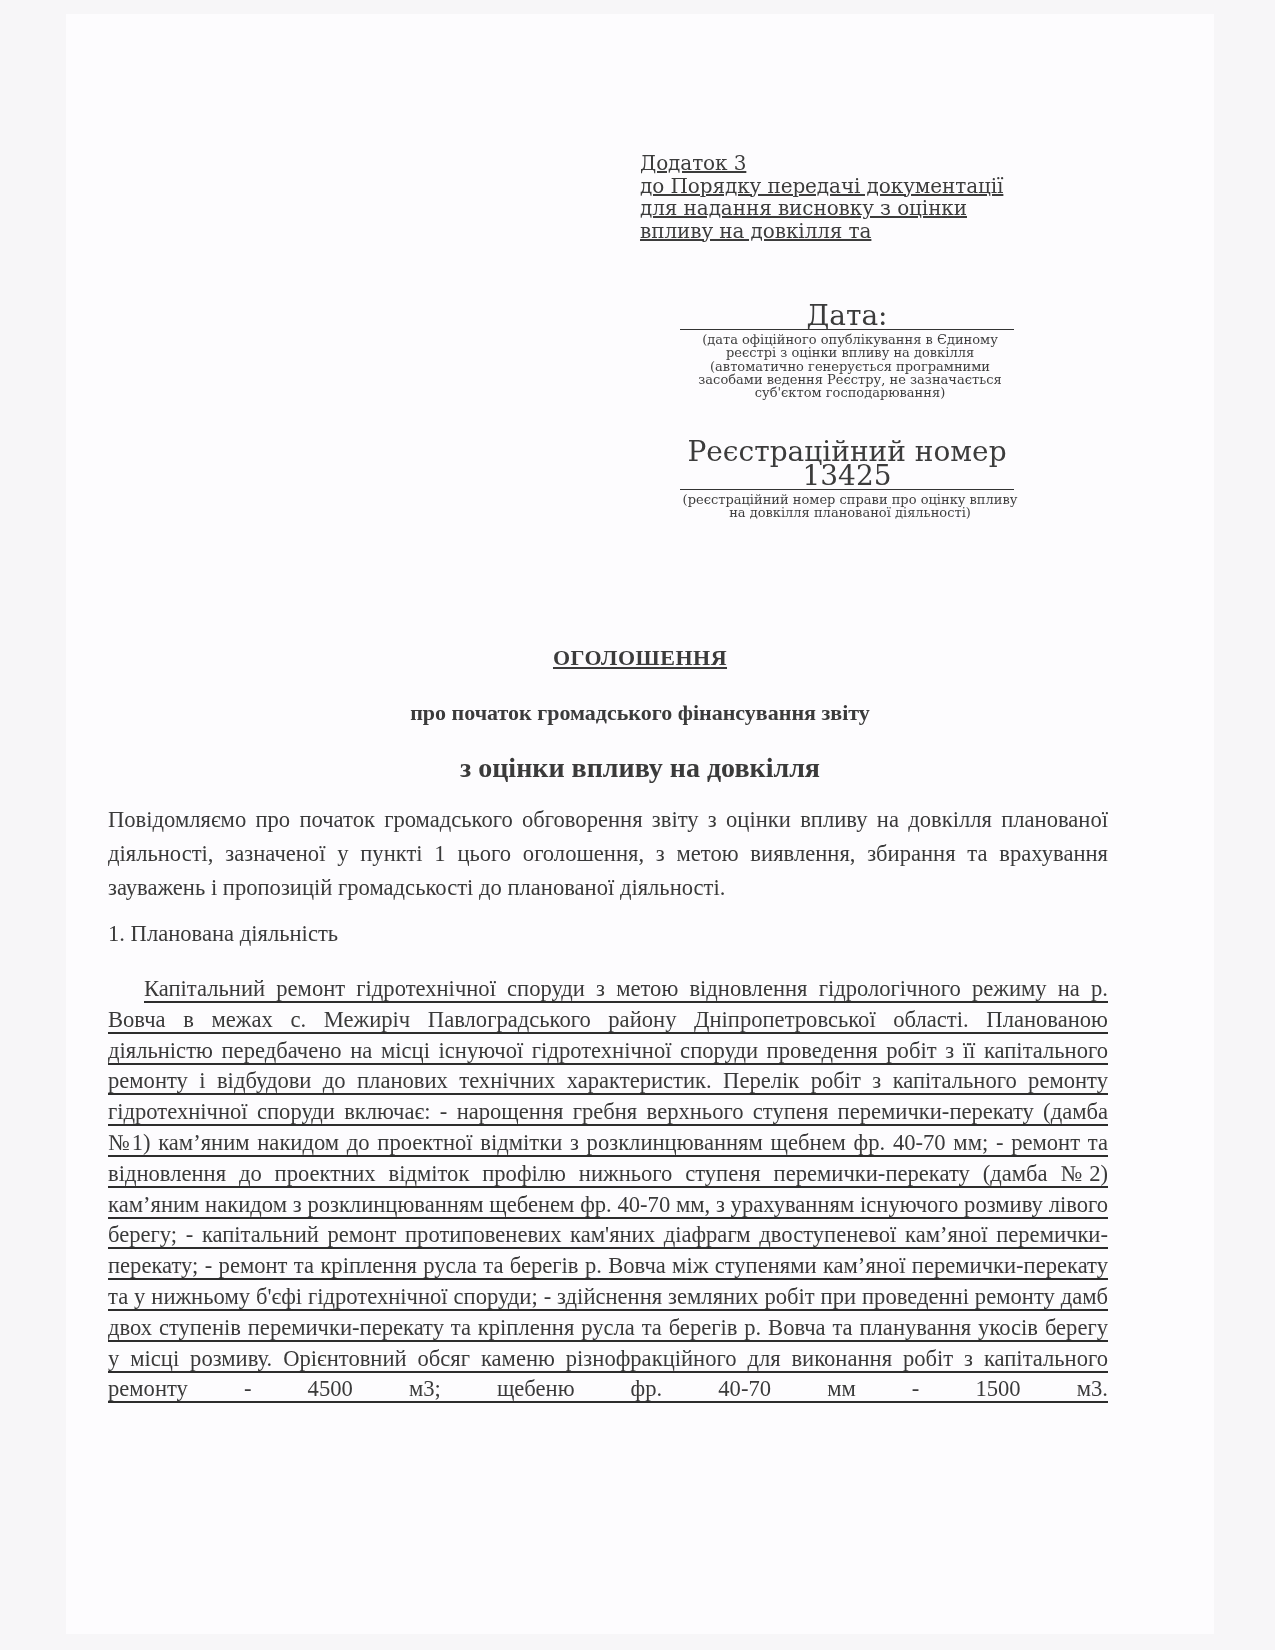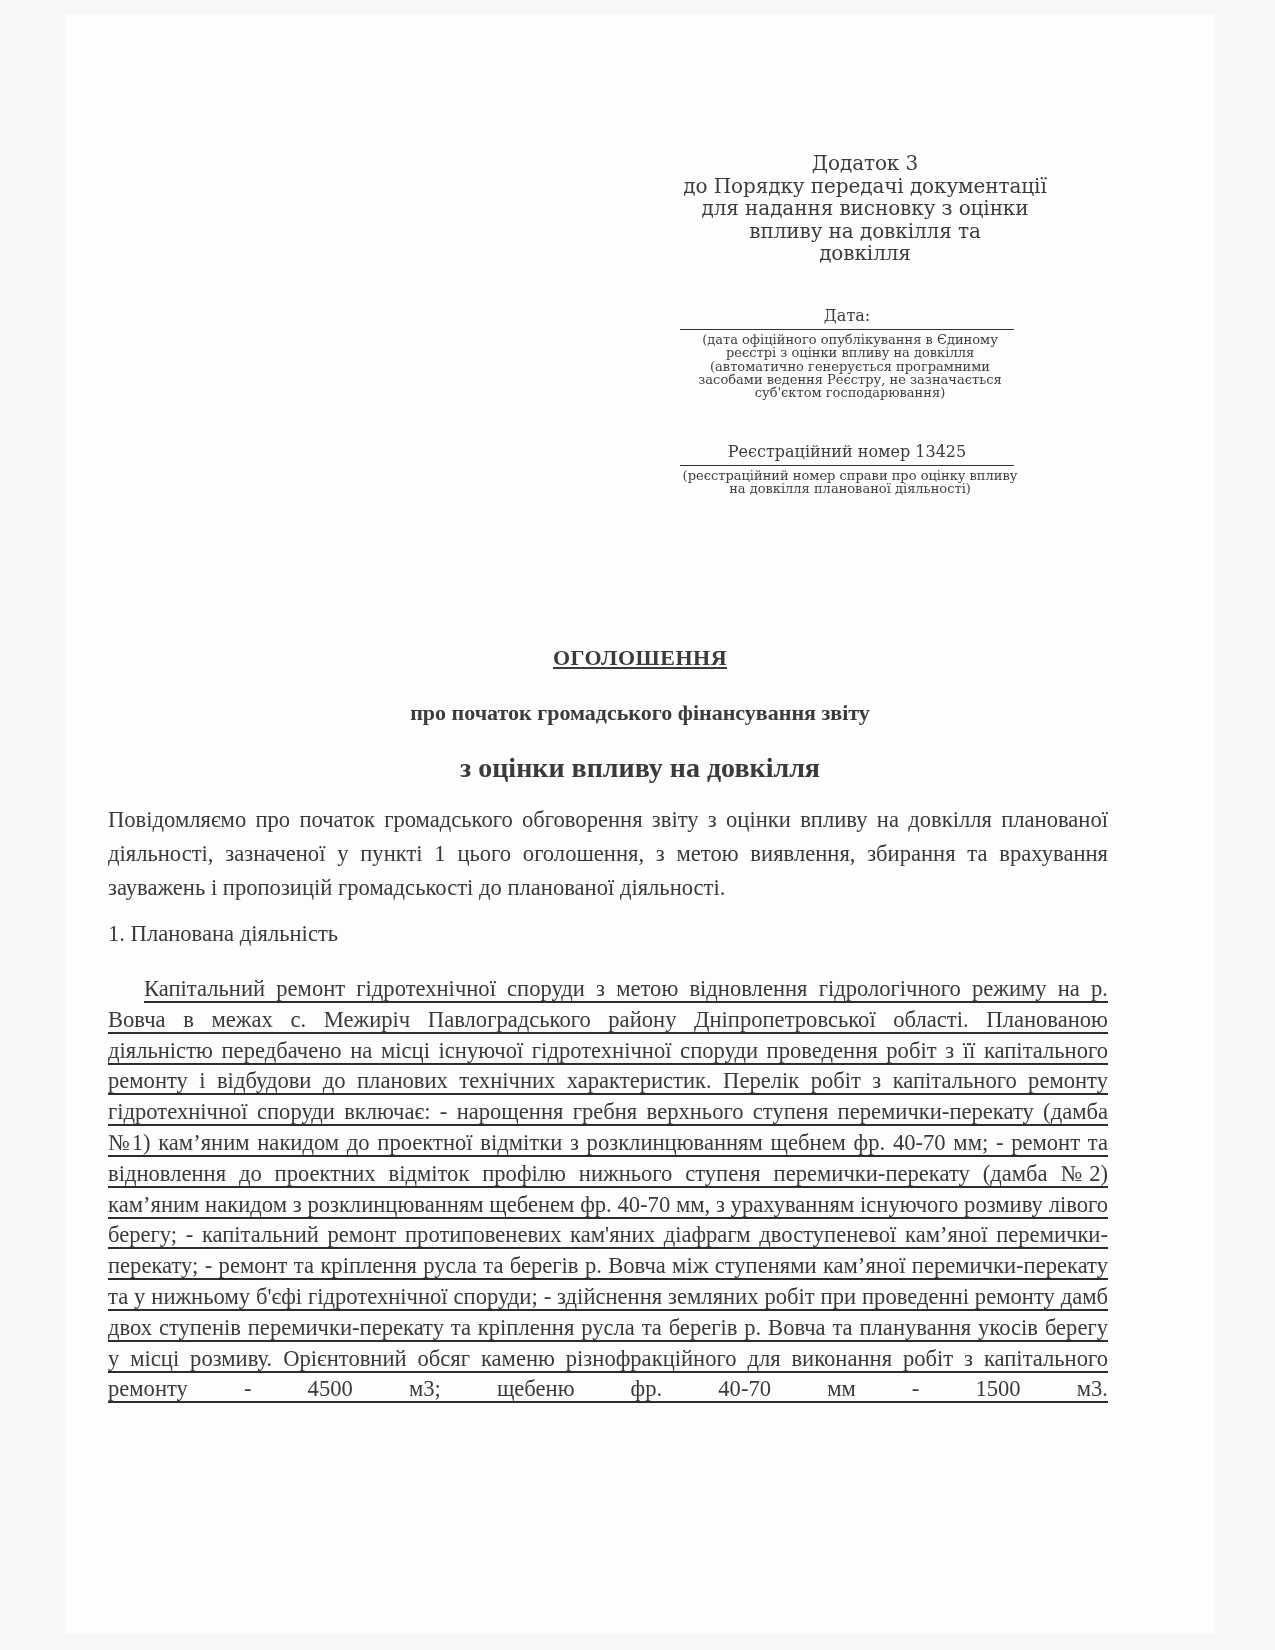--- a/index.html
+++ b/index.html
@@ -22,36 +22,36 @@
       width: 1148px;
       height: 1620px;
       background: #fdfcfe;
     }
     
     .appendix {
       position: absolute;
       left: 640px;
       top: 152px;
       width: 450px;
-      text-align: center;
       font-size: 20px;
       line-height: 22.5px;
       color: #3c3c3c;
       letter-spacing: -0.1px;
+      text-decoration: underline;
     }
     .field-block {
       position: absolute;
       left: 680px;
       width: 340px;
       text-align: center;
     }
     .field-block.date { top: 304px; }
     .field-block.reg  { top: 440px; }
     .field-value {
-      font-size: 16px;
+      font-size: 28px;
       line-height: 24px;
       color: #3c3c3c;
       border-bottom: 1.6px solid #333;
       padding-bottom: 1px;
       margin: 0 6px 0 0;
     }
     .field-caption {
       margin-top: 3px;
       font-size: 13px;
       line-height: 13.3px;
@@ -106,21 +106,20 @@
 </head>
 <body>
 
 <div class="page"></div>
 
 <div class="appendix">
   <div>Додаток 3</div>
   <div>до Порядку передачі документації</div>
   <div>для надання висновку з оцінки</div>
   <div>впливу на довкілля та</div>
-  <div>довкілля</div>
 </div>
 
 <div class="field-block date">
   <div class="field-value">Дата:</div>
   <div class="field-caption">(дата офіційного опублікування в Єдиному реєстрі з оцінки впливу на довкілля (автоматично генерується програмними засобами ведення Реєстру, не зазначається суб'єктом господарювання)</div>
 </div>
 
 <div class="field-block reg">
   <div class="field-value">Реєстраційний номер 13425</div>
   <div class="field-caption">(реєстраційний номер справи про оцінку впливу на довкілля планованої діяльності)</div>

